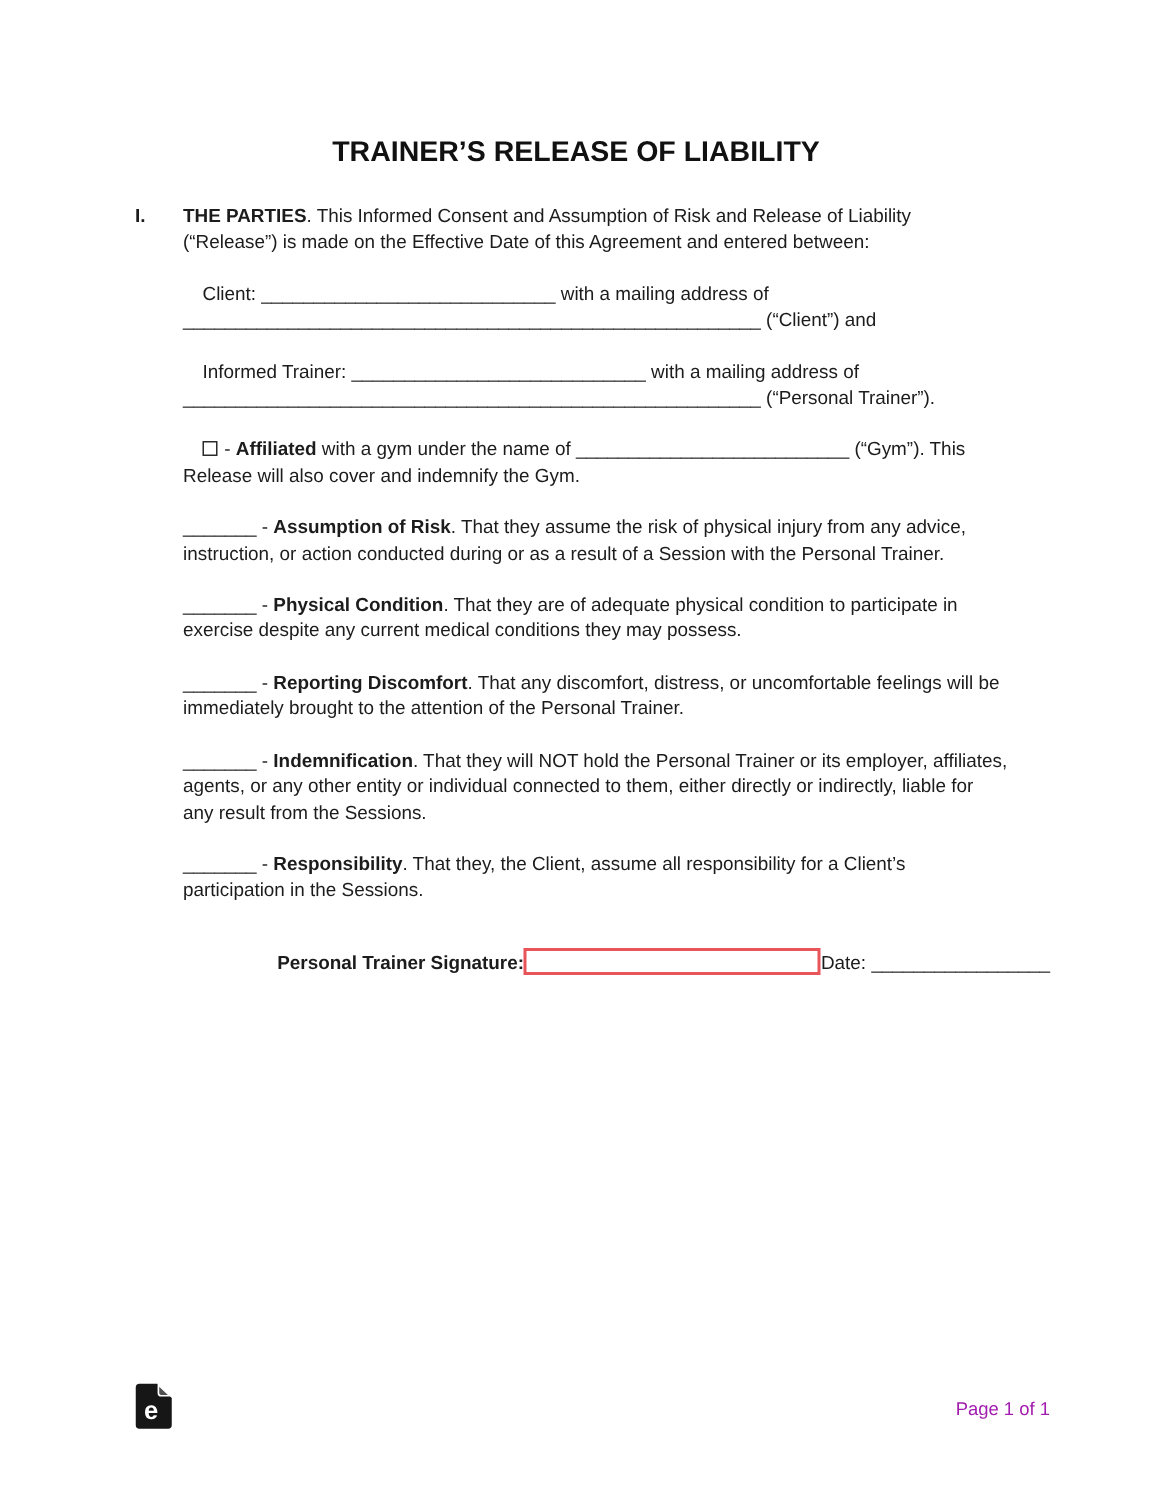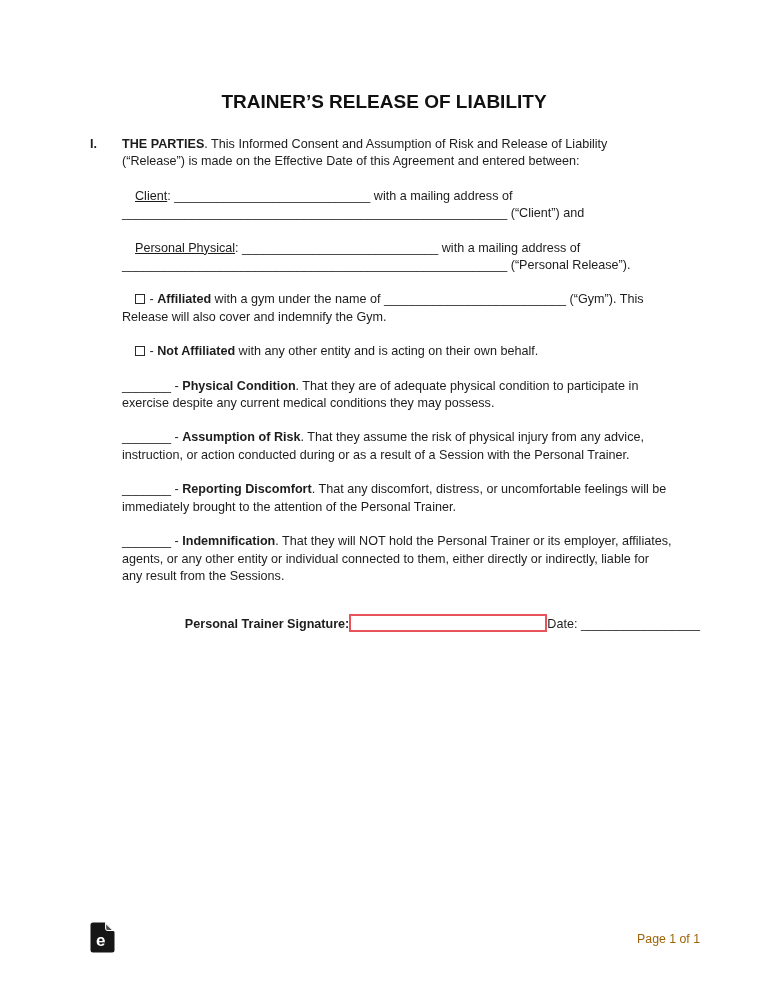--- a/index.html
+++ b/index.html
@@ -25,21 +25,21 @@
     font-weight: bold;
     color: #111111;
   }
   #body-blocks { margin: 22px 68px 0 90px; }
   .sec-row { display: flex; margin-top: 18px; }
   .sec-num { flex: none; width: 32px; font-weight: bold; }
   .sec-body { max-width: 550px; }
   p.sub { margin: 17px 0 0 32px; max-width: 550px; }
   p.sub.indent { text-indent: 13px; }
   .b { font-weight: bold; }
-  .u { text-decoration: underline; }
+  .u { }
   .blank { white-space: nowrap; }
   .checkbox {
     display: inline-block;
     width: 10px; height: 10px;
     border: 1px solid #2b2b2b;
     background: #ffffff;
     vertical-align: -1px;
     margin-right: 1px;
   }
   .sig-group { margin: 37px 68px 0 90px; line-height: 18px; }
@@ -55,42 +55,42 @@
   .sig-field.client-w { width: 213px; }
   .sig-field.trainer-w { width: 198px; }
   .footer {
     position: absolute;
     left: 90px; right: 68px; top: 922px;
     display: flex;
     justify-content: space-between;
     align-items: flex-start;
   }
   .logo { display: inline-block; line-height: 0; }
-  .page-num { font-size: 12.3px; margin-top: 9px; color: #a16207; }
+  .page-num { font-size: 12.3px; margin-top: 9px; color: #a21caf; }
 </style>
 </head>
 <body>
 
 <div class="page">
 
   <h1 class="title">TRAINER’S RELEASE OF LIABILITY</h1>
 
   <div id="body-blocks">
       <div class="sec-row">
         <span class="sec-num">I.</span>
         <div class="sec-body"><span class="b">THE PARTIES</span><span>. This Informed Consent and Assumption of Risk and Release of Liability (“Release”) is made on the Effective Date of this Agreement and entered between:</span></div>
       </div>
       <p class="sub indent"><span class="u">Client</span><span>: </span><span class="blank">____________________________</span><span> with a mailing address of </span><span class="blank">_______________________________________________________</span><span> (“Client”) and</span></p>
-      <p class="sub indent"><span class="u">Personal Physical</span><span>: </span><span class="blank">____________________________</span><span> with a mailing address of </span><span class="blank">_______________________________________________________</span><span> (“Personal Release”).</span></p>
+      <p class="sub indent"><span class="u">Informed Trainer</span><span>: </span><span class="blank">____________________________</span><span> with a mailing address of </span><span class="blank">_______________________________________________________</span><span> (“Personal Trainer”).</span></p>
       <p class="sub indent"><span class="checkbox"></span><span> - </span><span class="b">Affiliated</span><span> with a gym under the name of </span><span class="blank">__________________________</span><span> (“Gym”). This Release will also cover and indemnify the Gym.</span></p>
-      <p class="sub indent"><span class="checkbox"></span><span> - </span><span class="b">Not Affiliated</span><span> with any other entity and is acting on their own behalf.</span></p>
+      <p class="sub"><span class="blank">_______</span><span> - </span><span class="b">Assumption of Risk</span><span>. That they assume the risk of physical injury from any advice, instruction, or action conducted during or as a result of a Session with the Personal Trainer.</span></p>
       <p class="sub"><span class="blank">_______</span><span> - </span><span class="b">Physical Condition</span><span>. That they are of adequate physical condition to participate in exercise despite any current medical conditions they may possess.</span></p>
-      <p class="sub"><span class="blank">_______</span><span> - </span><span class="b">Assumption of Risk</span><span>. That they assume the risk of physical injury from any advice, instruction, or action conducted during or as a result of a Session with the Personal Trainer.</span></p>
       <p class="sub"><span class="blank">_______</span><span> - </span><span class="b">Reporting Discomfort</span><span>. That any discomfort, distress, or uncomfortable feelings will be immediately brought to the attention of the Personal Trainer.</span></p>
       <p class="sub"><span class="blank">_______</span><span> - </span><span class="b">Indemnification</span><span>. That they will NOT hold the Personal Trainer or its employer, affiliates, agents, or any other entity or individual connected to them, either directly or indirectly, liable for any result from the Sessions.</span></p>
+      <p class="sub"><span class="blank">_______</span><span> - </span><span class="b">Responsibility</span><span>. That they, the Client, assume all responsibility for a Client’s participation in the Sessions.</span></p>
     </div>
 
 
   <div class="sig-group trainer">
     <div class="sig-row"><span class="sig-label">Personal Trainer Signature:</span><span class="sig-field trainer-w" style="border-color: rgb(233, 84, 91);"></span><span>Date:</span>
       <span class="blank">_________________</span></div>
   </div>
 
   <div class="footer">
     <span class="logo">

